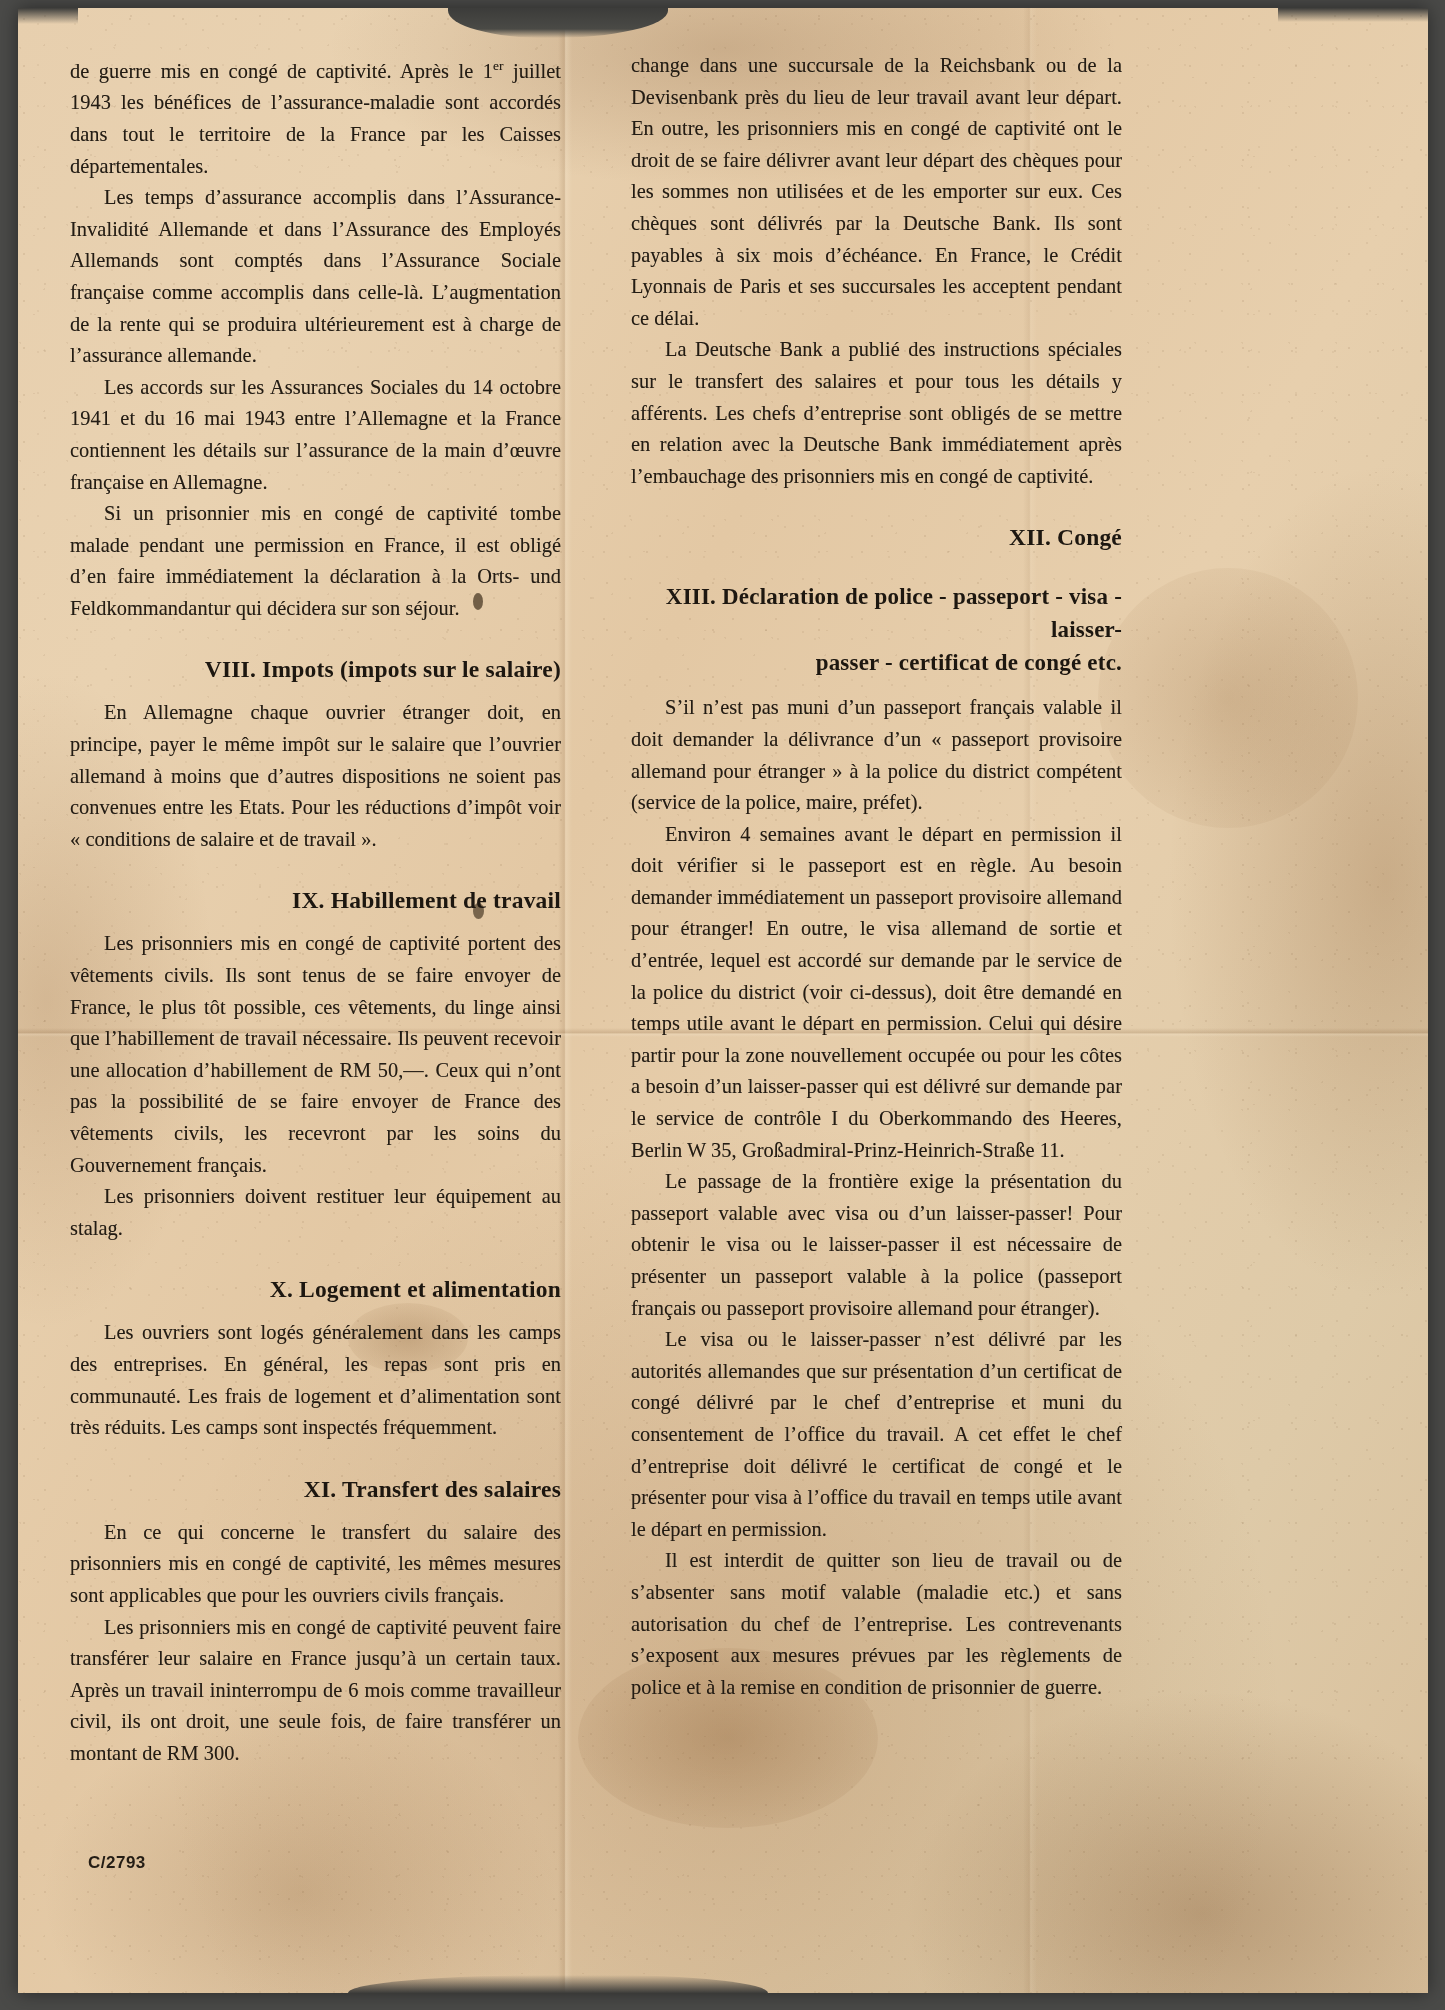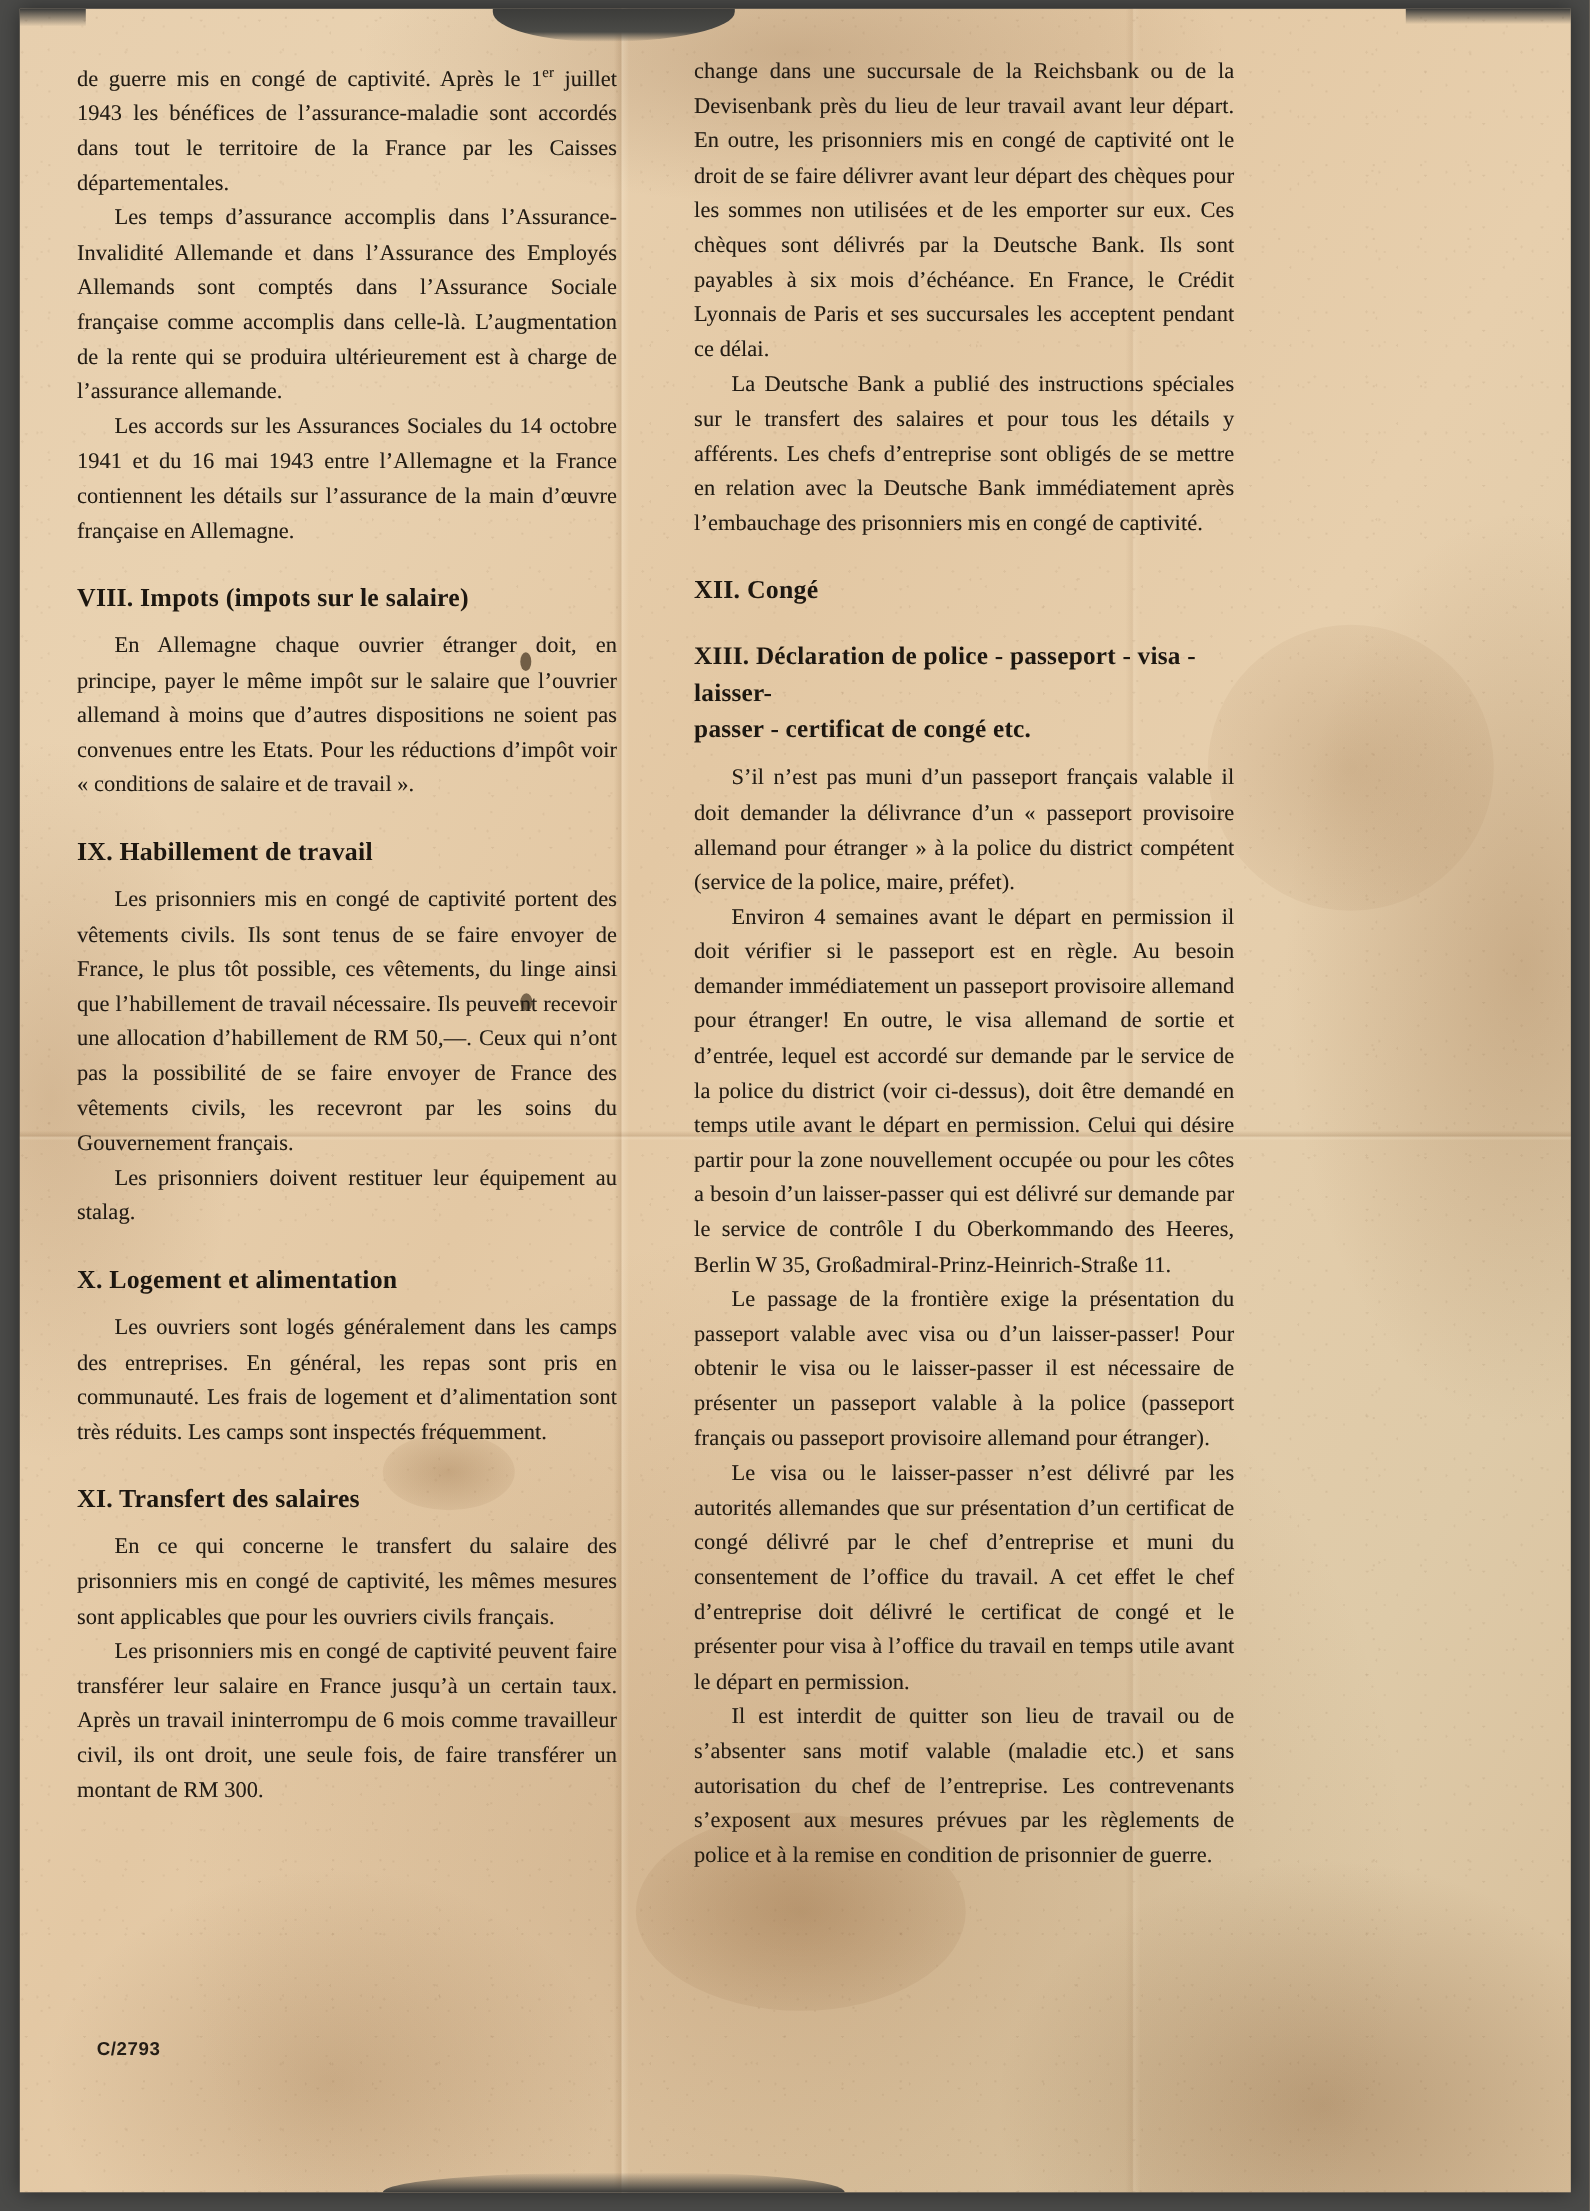--- a/index.html
+++ b/index.html
@@ -116,21 +116,21 @@
     letter-spacing: 0.05px;
     text-shadow: 0 0 0.6px rgba(35,28,20,0.35);
   }
   p.body.first { text-indent: 0; }
 
   h2.section {
     margin: 30px 0 13px 0;
     font-size: 23.5px;
     line-height: 30px;
     font-weight: bold;
-    text-align: left;
+    text-align: right;
     color: #1d1710;
     letter-spacing: 0.2px;
   }
   h2.section.wide { font-size: 23px; line-height: 33px; margin-top: 28px; }
 
   
   .footer-code {
     position: absolute;
     left: 70px;
     top: 1845px;
@@ -160,20 +160,21 @@
     <div class="blot" style="left:330px; top:1295px; width:120px; height:70px; background:radial-gradient(ellipse at center, rgba(128,86,44,0.28), rgba(128,86,44,0)); border-radius:50%;"></div>
     <div class="blot" style="left:560px; top:1640px; width:300px; height:180px; background:radial-gradient(ellipse at center, rgba(132,88,46,0.30), rgba(132,88,46,0)); border-radius:50%;"></div>
     <div class="blot" style="left:1080px; top:560px; width:260px; height:260px; background:radial-gradient(ellipse at center, rgba(138,94,50,0.22), rgba(138,94,50,0)); border-radius:50%;"></div>
 
     <div class="columns">
 
       <div class="col left">
         <p class="body first">de guerre mis en congé de captivité. Après le 1<span class="sup">er</span> juillet 1943 les bénéfices de l’assurance-maladie sont accordés dans tout le territoire de la France par les Caisses départementales.</p>
         <p class="body">Les temps d’assurance accomplis dans l’Assurance-Invalidité Allemande et dans l’Assurance des Employés Allemands sont comptés dans l’Assurance Sociale française comme accomplis dans celle-là. L’augmentation de la rente qui se produira ultérieurement est à charge de l’assurance allemande.</p>
         <p class="body">Les accords sur les Assurances Sociales du 14 octobre 1941 et du 16 mai 1943 entre l’Allemagne et la France contiennent les détails sur l’assurance de la main d’œuvre française en Allemagne.</p>
+        <p class="body">Si un prisonnier mis en congé de captivité tombe malade pendant une permission en France, il est obligé d’en faire immédiatement la déclaration à la Orts- und Feldkommandantur qui décidera sur son séjour.</p>
 
         <h2 class="section">VIII. Impots (impots sur le salaire)</h2>
         <p class="body">En Allemagne chaque ouvrier étranger doit, en principe, payer le même impôt sur le salaire que l’ouvrier allemand à moins que d’autres dispositions ne soient pas convenues entre les Etats. Pour les réductions d’impôt voir « conditions de salaire et de travail ».</p>
 
         <h2 class="section">IX. Habillement de travail</h2>
         <p class="body">Les prisonniers mis en congé de captivité portent des vêtements civils. Ils sont tenus de se faire envoyer de France, le plus tôt possible, ces vêtements, du linge ainsi que l’habillement de travail nécessaire. Ils peuvent recevoir une allocation d’habillement de RM 50,—. Ceux qui n’ont pas la possibilité de se faire envoyer de France des vêtements civils, les recevront par les soins du Gouvernement français.</p>
         <p class="body">Les prisonniers doivent restituer leur équipement au stalag.</p>
 
         <h2 class="section">X. Logement et alimentation</h2>
         <p class="body">Les ouvriers sont logés généralement dans les camps des entreprises. En général, les repas sont pris en communauté. Les frais de logement et d’alimentation sont très réduits. Les camps sont inspectés fréquemment.</p>

